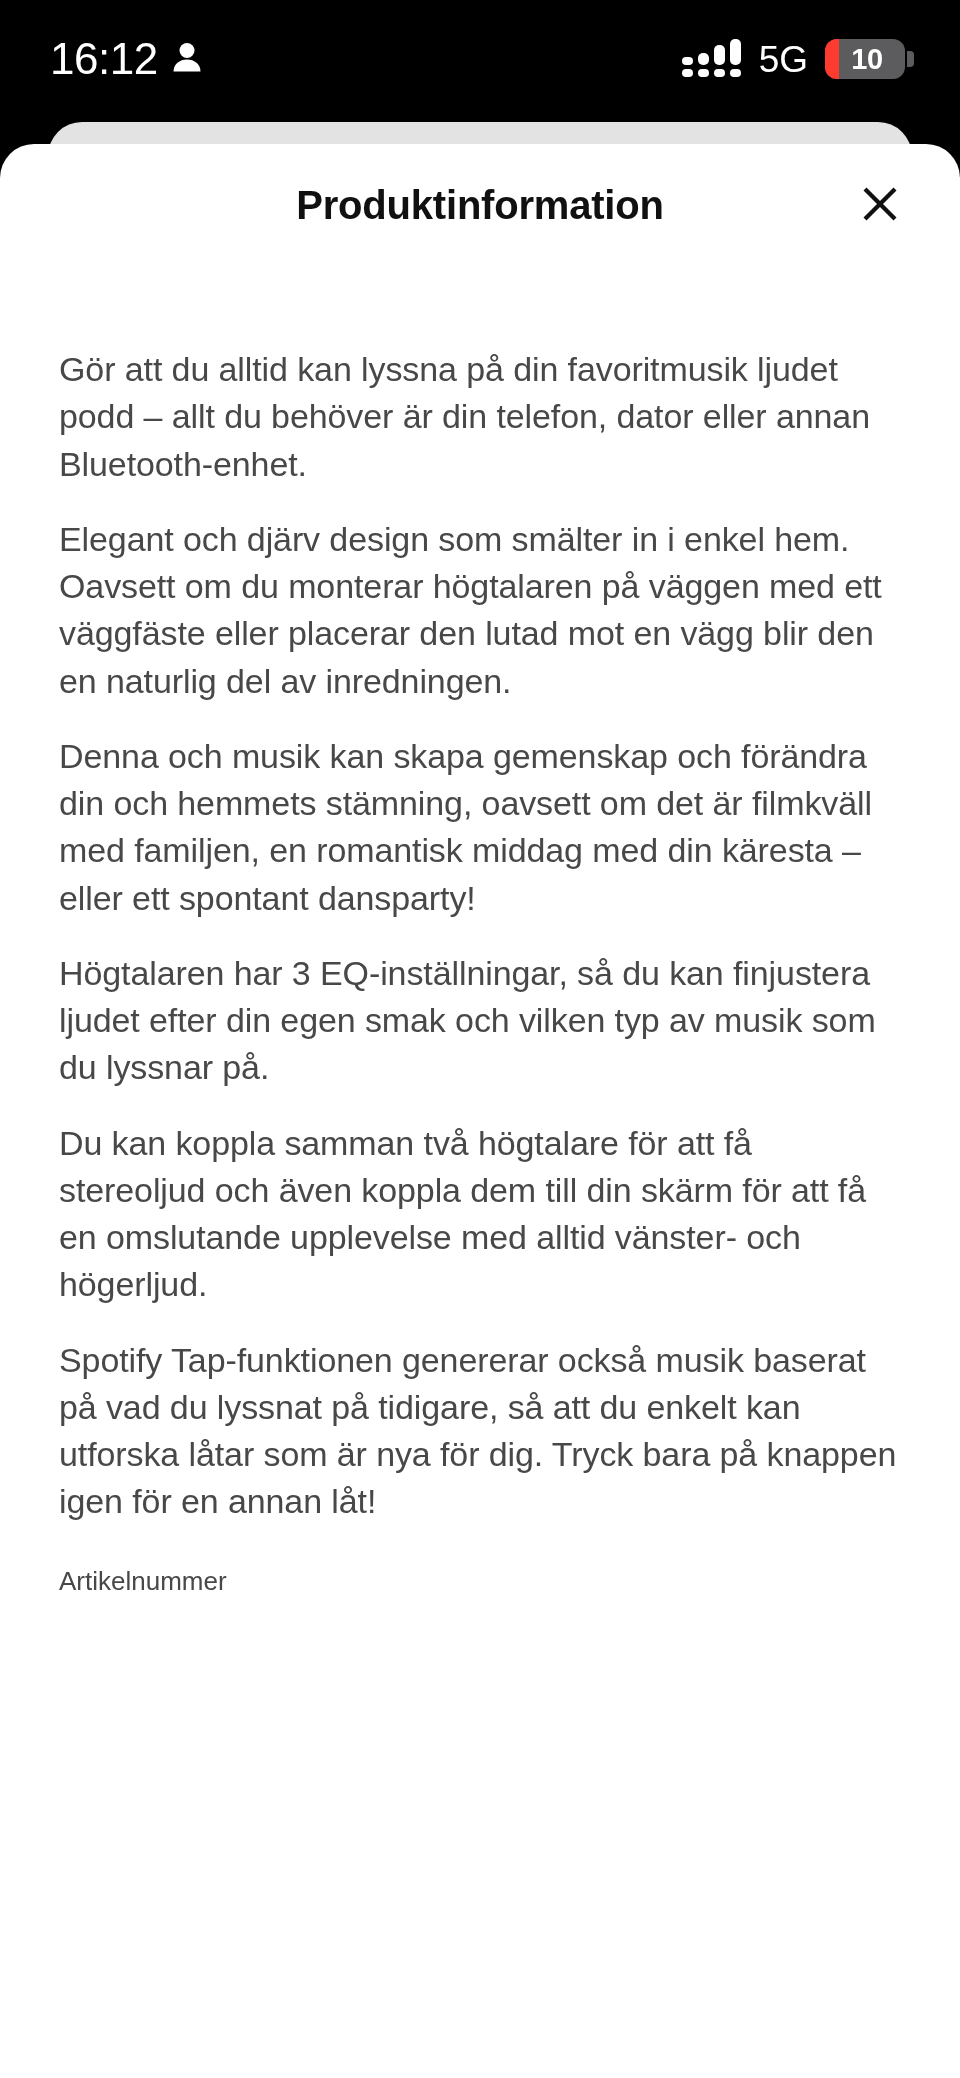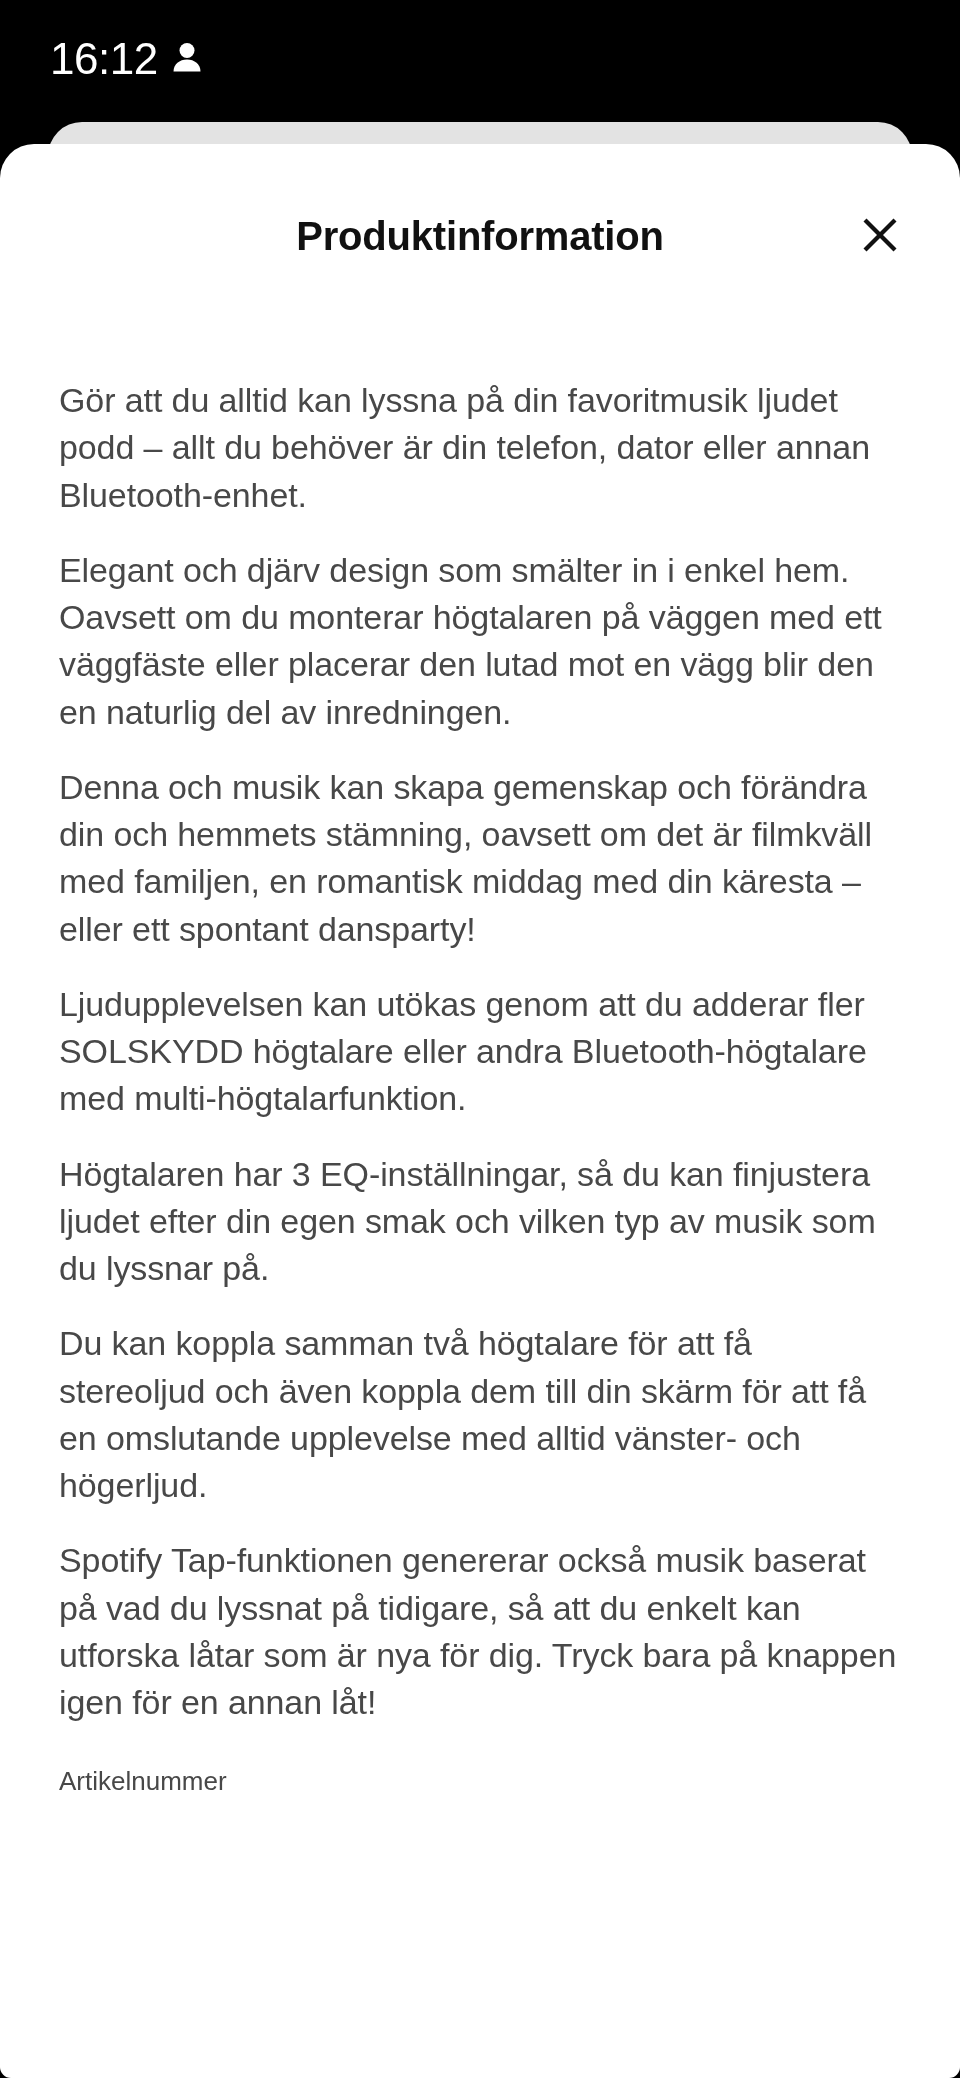--- a/index.html
+++ b/index.html
@@ -11,21 +11,20 @@
     font-family: "Liberation Sans", "DejaVu Sans", sans-serif;
     -webkit-font-smoothing: antialiased;
   }
 
   .phone {
     position: relative;
     width: 960px;
     height: 2078px;
     background: #000000;
     overflow: hidden;
-    border-radius: 11px;
   }
 
   
   .status-bar {
     position: absolute;
     top: 0; left: 0;
     width: 960px;
     height: 118px;
     background: #000000;
     display: flex;
@@ -121,21 +120,20 @@
     overflow: hidden;
   }
 
   .sheet-header {
     position: relative;
     height: 122px;
     display: flex;
     align-items: center;
     justify-content: center;
     padding: 0 56px;
-    margin-top: 31px;
   }
   .sheet-title {
     font-size: 40px;
     font-weight: 700;
     color: #111111;
     letter-spacing: -0.2px;
     line-height: 1;
   }
   .close-btn {
     position: absolute;
@@ -187,20 +185,42 @@
     <div class="status-left">
       <span class="status-time">16:12</span>
       <span class="person-icon">
         <svg width="30" height="32" viewBox="0 0 30 32" aria-hidden="true">
           <circle cx="15" cy="9.5" r="7.5" fill="#ffffff"></circle>
           <path d="M1.5 30.5c0-7.2 6-12 13.5-12s13.5 4.8 13.5 12z" fill="#ffffff"></path>
         </svg>
       </span>
     </div>
 
+    <div class="status-right">
+      <span class="signal-icon">
+        <svg width="60" height="40" viewBox="0 0 60 40" aria-hidden="true">
+          <rect x="0" y="20" width="11" height="8" rx="4" fill="#ffffff"></rect>
+          <rect x="0" y="32" width="11" height="8" rx="4" fill="#ffffff"></rect>
+          <rect x="16" y="16" width="11" height="12" rx="5" fill="#ffffff"></rect>
+          <rect x="16" y="32" width="11" height="8" rx="4" fill="#ffffff"></rect>
+          <rect x="32" y="8" width="11" height="20" rx="5" fill="#ffffff"></rect>
+          <rect x="32" y="32" width="11" height="8" rx="4" fill="#ffffff"></rect>
+          <rect x="48" y="2" width="11" height="26" rx="5" fill="#ffffff"></rect>
+          <rect x="48" y="32" width="11" height="8" rx="4" fill="#ffffff"></rect>
+        </svg>
+      </span>
+      <span class="net-label">5G</span>
+      <span class="battery-wrap">
+        <span class="battery">
+          <span class="battery-fill"></span>
+          <span class="battery-level">10</span>
+        </span>
+        <span class="battery-cap"></span>
+      </span>
+    </div>
   </div>
 
   <div class="sheet-behind"></div>
 
   <div class="sheet">
 
     <div class="sheet-header">
       <span class="sheet-title">Produktinformation</span>
       <button class="close-btn">
         <span>
@@ -210,21 +230,20 @@
           </svg>
         </span>
       </button>
     </div>
 
     <div class="sheet-body">
 
       <p class="para">Gör att du alltid kan lyssna på din favoritmusik ljudet podd – allt du behöver är din telefon, dator eller annan Bluetooth-enhet.</p>
       <p class="para">Elegant och djärv design som smälter in i enkel hem. Oavsett om du monterar högtalaren på väggen med ett väggfäste eller placerar den lutad mot en vägg blir den en naturlig del av inredningen.</p>
       <p class="para">Denna och musik kan skapa gemenskap och förändra din och hemmets stämning, oavsett om det är filmkväll med familjen, en romantisk middag med din käresta – eller ett spontant dansparty!</p>
-      <p class="para">Ljudupplevelsen kan utökas genom att du adderar fler SOLSKYDD högtalare eller andra Bluetooth-högtalare med multi-högtalarfunktion.</p>
       <p class="para">Högtalaren har 3 EQ-inställningar, så du kan finjustera ljudet efter din egen smak och vilken typ av musik som du lyssnar på.</p>
       <p class="para">Du kan koppla samman två högtalare för att få stereoljud och även koppla dem till din skärm för att få en omslutande upplevelse med alltid vänster- och högerljud.</p>
       <p class="para">Spotify Tap-funktionen genererar också musik baserat på vad du lyssnat på tidigare, så att du enkelt kan utforska låtar som är nya för dig. Tryck bara på knappen igen för en annan låt!</p>
 
       <div class="artno-section">
         <div class="artno-label">Artikelnummer</div>
 
       </div>
 
     </div>

